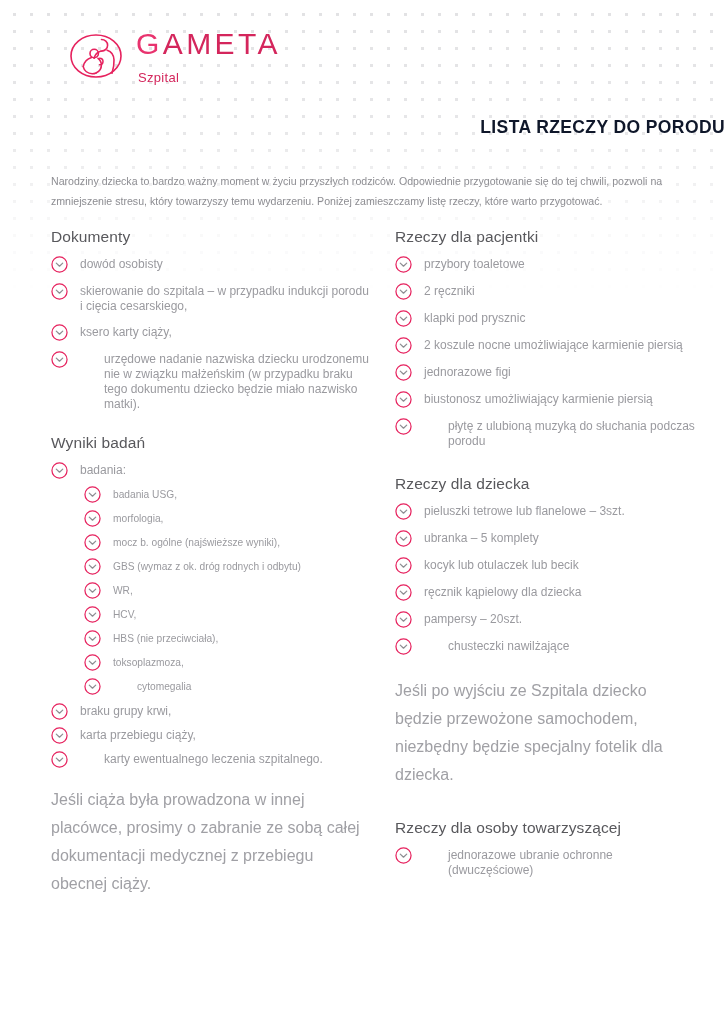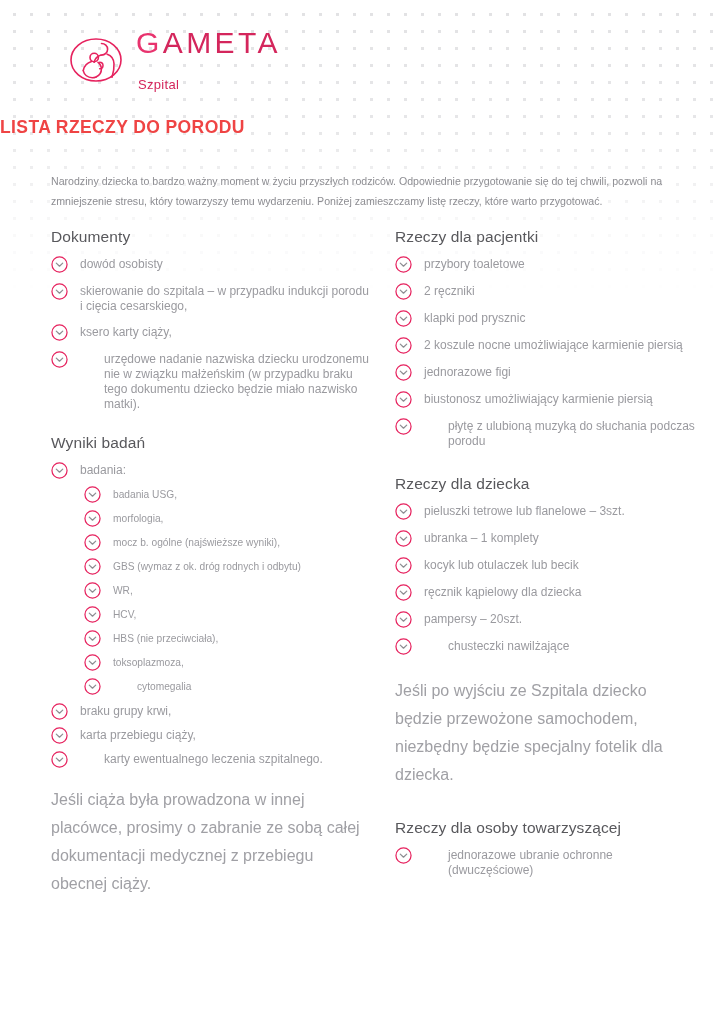--- a/index.html
+++ b/index.html
@@ -52,32 +52,32 @@
     letter-spacing: 3.4px;
     font-weight: 400;
     color: #d4265c;
     display: flex;
   }
   .logo-gameta .g-first { color: #e8336e; }
   .logo-sub {
     font-size: 13px;
     color: #d4265c;
     letter-spacing: 0.3px;
-    margin-top: 20px;
+    margin-top: 12px;
     margin-left: 2px;
   }
 
   
   .doc-title {
     position: absolute;
     left: 0;
     top: 117px;
     width: 725px;
-    text-align: left;
-    color: #ef4444;
+    text-align: right;
+    color: #0f172a;
     font-size: 17.5px;
     font-weight: bold;
     letter-spacing: 0.4px;
   }
   .intro {
     position: absolute;
     left: 51px;
     top: 160px;
     width: 632px;
     color: #8d8d92;
@@ -444,21 +444,21 @@
             </span>
             <span class="item-text">pieluszki tetrowe lub flanelowe – 3szt.</span>
           </li>
           <li class="check-item">
             <span class="check-icon">
               <svg viewBox="0 0 18 18" xmlns="http://www.w3.org/2000/svg">
                   <circle cx="9" cy="9" r="8" fill="none" stroke="#e6225e" stroke-width="1.3"></circle>
                   <path d="M5.6 7.6 L9 10.8 L12.4 7.6" fill="none" stroke="#8d8d92" stroke-width="1.3" stroke-linecap="round" stroke-linejoin="round"></path>
                 </svg>
             </span>
-            <span class="item-text">ubranka – 1 komplety</span>
+            <span class="item-text">ubranka – 5 komplety</span>
           </li>
           <li class="check-item">
             <span class="check-icon">
               <svg viewBox="0 0 18 18" xmlns="http://www.w3.org/2000/svg">
                   <circle cx="9" cy="9" r="8" fill="none" stroke="#e6225e" stroke-width="1.3"></circle>
                   <path d="M5.6 7.6 L9 10.8 L12.4 7.6" fill="none" stroke="#8d8d92" stroke-width="1.3" stroke-linecap="round" stroke-linejoin="round"></path>
                 </svg>
             </span>
             <span class="item-text">kocyk lub otulaczek lub becik</span>
           </li>

